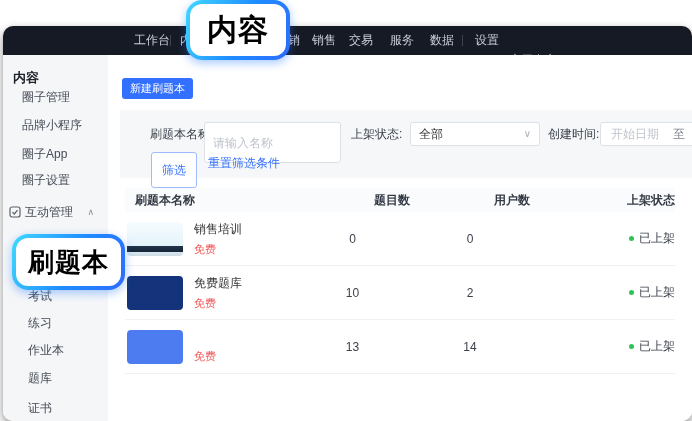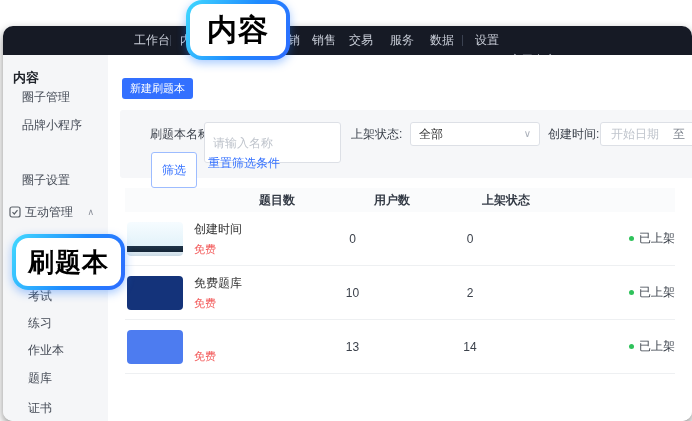--- a/index.html
+++ b/index.html
@@ -115,20 +115,21 @@
           <path d="M6 1 L11 10 L1 10 Z" fill="url(#lg1)"></path>
         </svg>
         <span>应用中心</span>
       </span>
     </div>
 
     <div class="sidebar">
       <div class="side-row side-header" style="top:13px">内容</div>
       <div class="side-row lv1" style="top:32px">圈子管理</div>
       <div class="side-row lv1" style="top:60px">品牌小程序</div>
+      <div class="side-row lv1" style="top:89px">圈子App</div>
       <div class="side-row lv1" style="top:115px">圈子设置</div>
       <div class="side-row side-group" style="top:147px">
         <svg class="gicon" width="12" height="12" viewBox="0 0 12 12">
           <rect x="1" y="1" width="10" height="10" rx="2" fill="none" stroke="#5a6068" stroke-width="1.2"></rect>
           <path d="M3.5 6.2 L5.3 8 L8.5 4.2" fill="none" stroke="#5a6068" stroke-width="1.2"></path>
         </svg>
         <span>互动管理</span>
         <span class="caret">∧</span>
       </div>
       <div class="side-row lv2" style="top:195px">刷题本</div>
@@ -155,30 +156,31 @@
           <span>开始日期</span>
           <span class="sep">至</span>
 
         </div>
         <button class="btn-filter">筛选</button>
         <span class="link-reset">重置筛选条件</span>
       </div>
 
       <div class="table">
         <div class="thead">
+          <div class="hc">刷题本名称</div>
           <div class="hc c">题目数</div>
           <div class="hc c">用户数</div>
           <div class="hc c">上架状态</div>
         </div>
 
         <div class="trow">
           <div class="cell name-cell">
             <div class="thumb thumb-skyline"></div>
             <div class="name-text">
-              <div class="title">创建时间</div>
+              <div class="title">销售培训</div>
               <div class="price">免费</div>
             </div>
           </div>
           <div class="cell num">0</div>
           <div class="cell num">0</div>
           <div class="cell status"><span class="dot"></span><span>已上架</span></div>
         </div>
 
         <div class="trow">
           <div class="cell name-cell">

